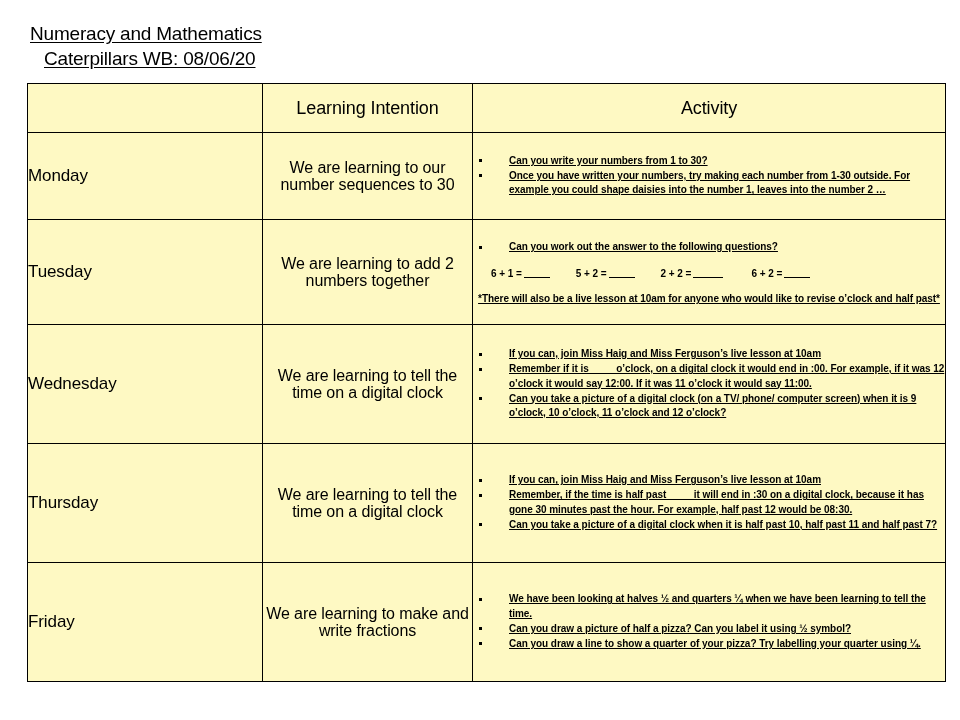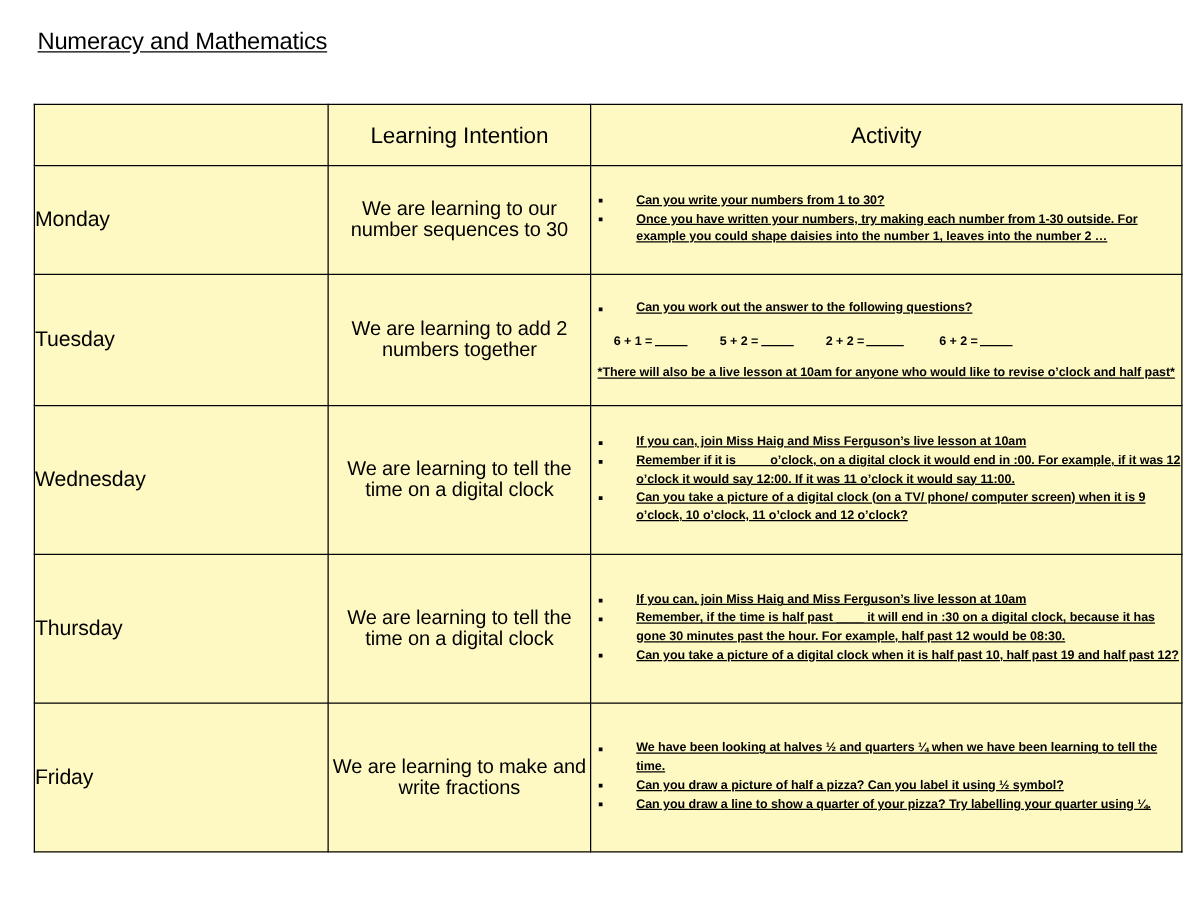--- a/index.html
+++ b/index.html
@@ -168,20 +168,23 @@
   tr.row-fri  td { height: 118px; }
 </style>
 </head>
 <body>
 
 <div class="page">
 
   <div class="heading">
     <div>
       <span class="heading-line1">Numeracy and Mathematics</span>
+    </div>
+    <div class="heading-line2-wrap">
+      <span class="heading-line2">Caterpillars WB: 08/06/20</span>
     </div>
   </div>
 
   <table class="plan-table">
     <colgroup>
       <col class="col-day">
       <col class="col-intent">
       <col class="col-act">
     </colgroup>
     <thead>
@@ -230,21 +233,21 @@
         </td>
       </tr>
 
       <tr class="row-thu">
         <td class="day-cell">Thursday</td>
         <td class="intent-cell">We are learning to tell the time on a digital clock</td>
         <td class="act-cell">
           <ul class="bullets">
             <li>If you can, join Miss Haig and Miss Ferguson’s live lesson at 10am</li>
             <li>Remember, if the time is half past ____ it will end in :30 on a digital clock, because it has gone 30 minutes past the hour. For example, half past 12 would be 08:30.</li>
-            <li>Can you take a picture of a digital clock when it is half past 10, half past 19 and half past 12?</li>
+            <li>Can you take a picture of a digital clock when it is half past 10, half past 11 and half past 7?</li>
           </ul>
         </td>
       </tr>
 
       <tr class="row-fri">
         <td class="day-cell">Friday</td>
         <td class="intent-cell">We are learning to make and write fractions</td>
         <td class="act-cell">
           <ul class="bullets">
             <li>We have been looking at halves ½ and quarters ¼ when we have been learning to tell the time.</li>

